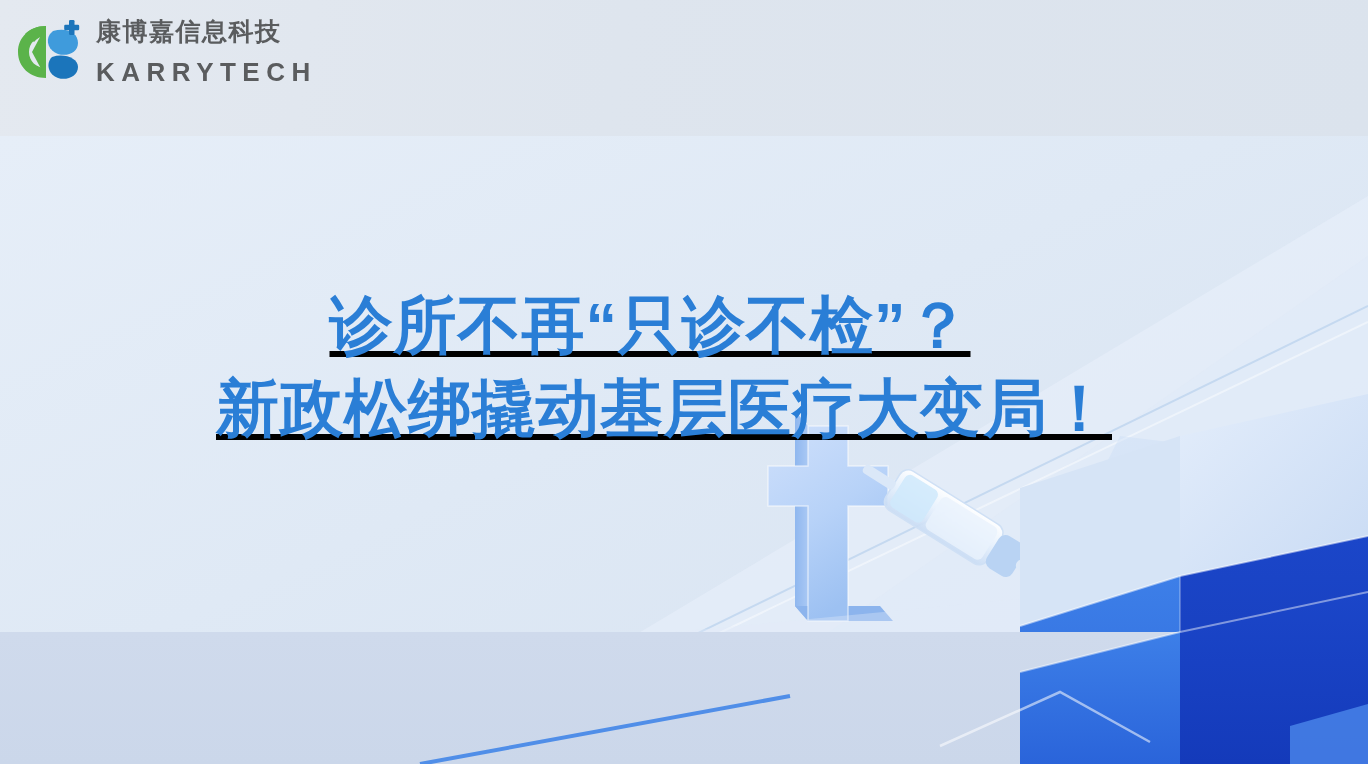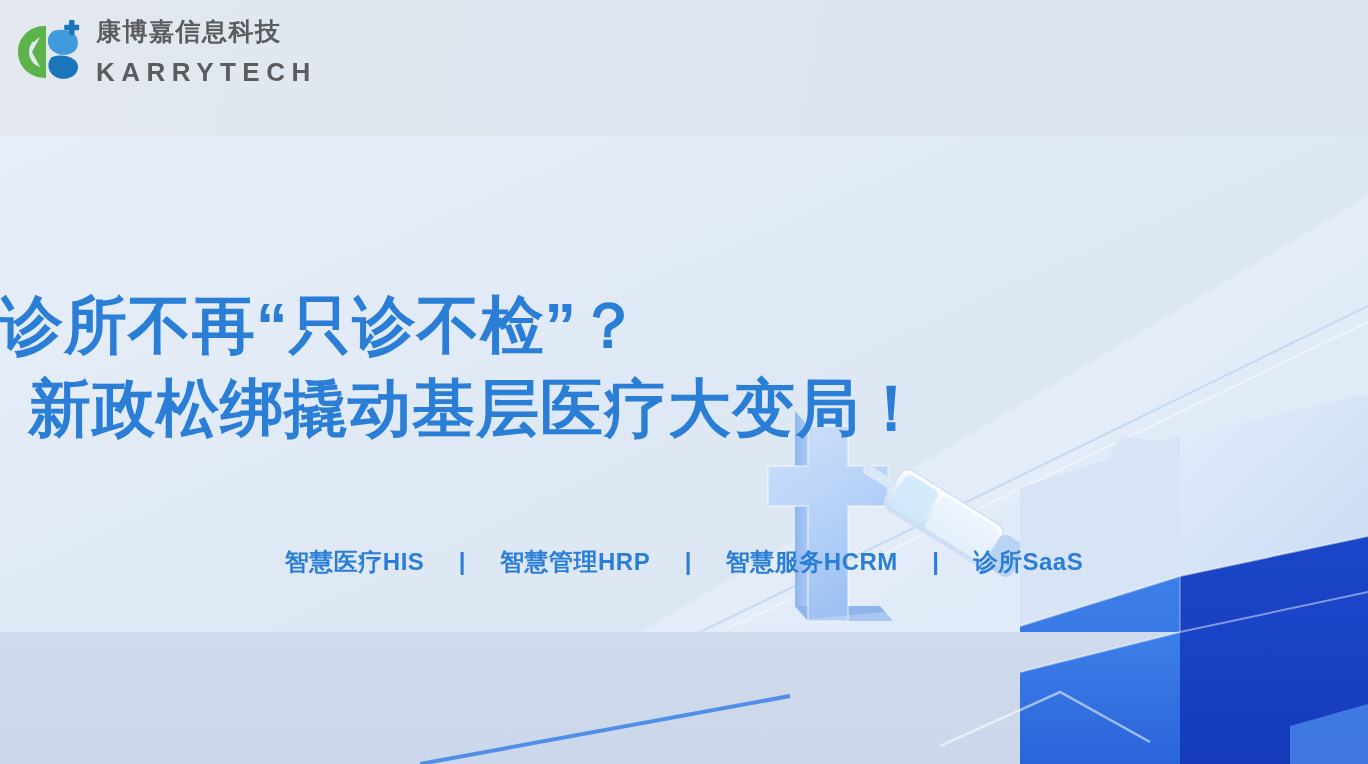--- a/index.html
+++ b/index.html
@@ -99,21 +99,22 @@
     width: 1368px;
     height: 628px;
     z-index: 30;
     pointer-events: none;
   }
   .title-wrap {
     position: absolute;
     left: 0;
     top: 148px;
     width: 1300px;
-    text-align: left;
+    text-align: center;
+    text-decoration: underline;
   }
   .title-line {
     font-size: 63px;
     font-weight: 800;
     color: #2a7ed6;
     line-height: 1.32;
     letter-spacing: 1px;
     white-space: nowrap;
     font-family: "Liberation Sans", "DejaVu Sans", sans-serif;
   }
@@ -280,29 +281,20 @@
       <path d="M940,610 L1060,556 L1150,606" fill="none" stroke="#ffffff" stroke-opacity="0.55" stroke-width="2.5"></path>
     </svg>
   </div>
 
   <div class="content">
     <div class="title-wrap">
       <div class="title-line l1">诊所不再“只诊不检”？</div>
       <div class="title-line l2">新政松绑撬动基层医疗大变局！</div>
     </div>
 
-    <div class="subtitle">
-      <span class="pill">智慧医疗HIS</span>
-      <span class="sep">|</span>
-      <span class="pill">智慧管理HRP</span>
-      <span class="sep">|</span>
-      <span class="pill">智慧服务HCRM</span>
-      <span class="sep">|</span>
-      <span class="pill">诊所SaaS</span>
-    </div>
   </div>
 
   <div class="header">
     <div class="logo-block">
 
       <div class="logo-mark">
         <svg width="78" height="68" viewBox="0 0 78 68">
 
           <path d="M34,8 C18,8 6,19 6,34 C6,49 18,60 34,60
                    L34,50 C24,50 17,43 17,34 C17,25 24,18 34,18 Z" fill="#5bb34a"></path>

